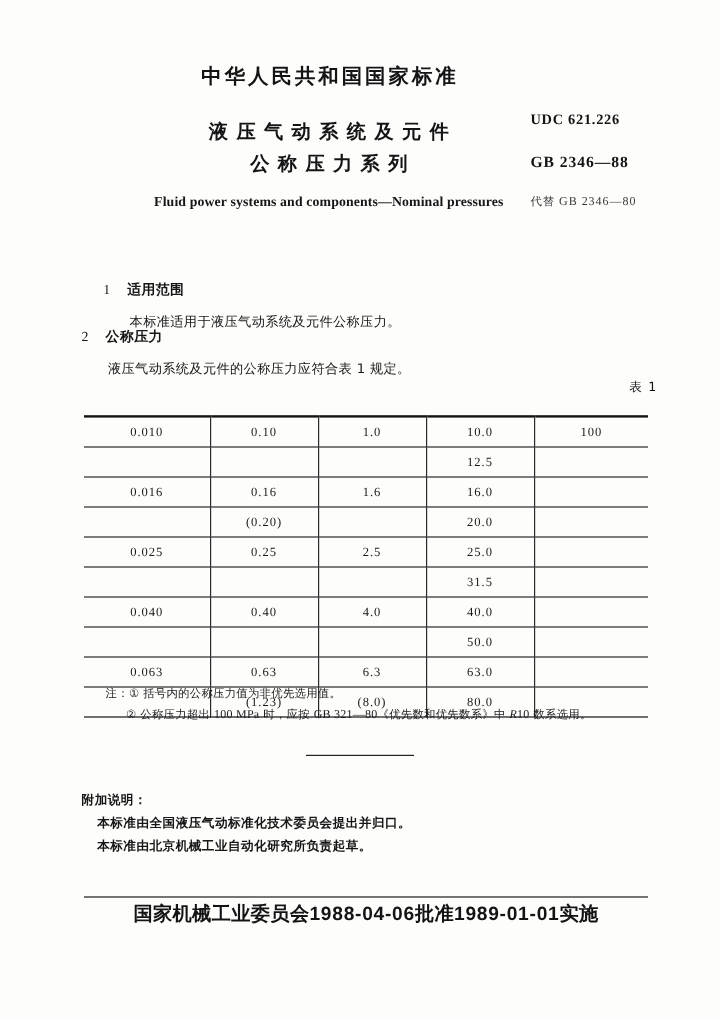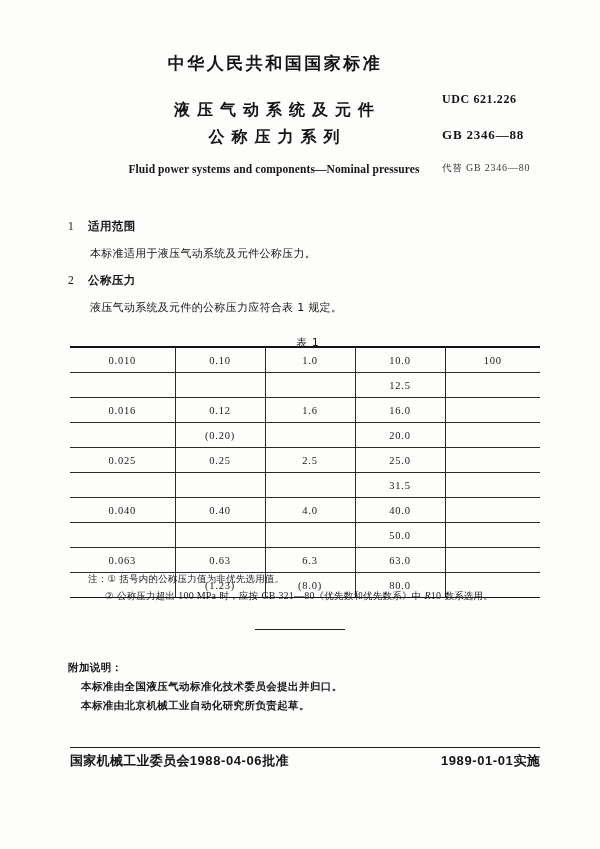--- a/index.html
+++ b/index.html
@@ -110,30 +110,30 @@
     font-size: 11.5px;
   }
   .sec-body {
     margin-top: 12px;
     margin-left: 22px;
     font-size: 11px;
     letter-spacing: 0.3px;
     line-height: 16px;
   }
 
-  #sec-scope  { top: 219px; }
+  #sec-scope  { top: 234px; margin-left: 18px; }
   #sec-press  { top: 273px; }
 
   
   .table-caption {
     position: absolute;
     left: 68px;
-    top: 336px;
+    top: 316px;
     width: 480px;
-    text-align: center;
+    text-align: right;
     font-family: "DejaVu Sans", "Liberation Sans", sans-serif;
     font-size: 10.5px;
     letter-spacing: 1px;
     color: #161616;
   }
   .ptable {
     position: absolute;
     left: 70px;
     top: 346px;
     width: 470px;
@@ -215,24 +215,24 @@
     width: 470px;
     height: 0;
     border-top: 1.4px solid #1d1d1d;
   }
   .footer {
     position: absolute;
     left: 70px;
     top: 752px;
     width: 470px;
     display: flex;
-    justify-content: space-between;
+    justify-content: center;
     align-items: baseline;
     font-family: "DejaVu Sans", "Liberation Sans", sans-serif;
-    font-size: 13px;
+    font-size: 16px;
     font-weight: bold;
     letter-spacing: 0.3px;
     color: #141414;
   }
   .footer .date {
     font-family: "Liberation Sans", "DejaVu Sans", sans-serif;
     font-weight: bold;
     letter-spacing: 0.6px;
   }
 </style>
@@ -293,21 +293,21 @@
       </tr>
       <tr>
         <td></td>
         <td></td>
         <td></td>
         <td>12.5</td>
         <td></td>
       </tr>
       <tr>
         <td>0.016</td>
-        <td>0.12</td>
+        <td>0.16</td>
         <td>1.6</td>
         <td>16.0</td>
         <td></td>
       </tr>
       <tr>
         <td></td>
         <td>(0.20)</td>
         <td></td>
         <td>20.0</td>
         <td></td>

